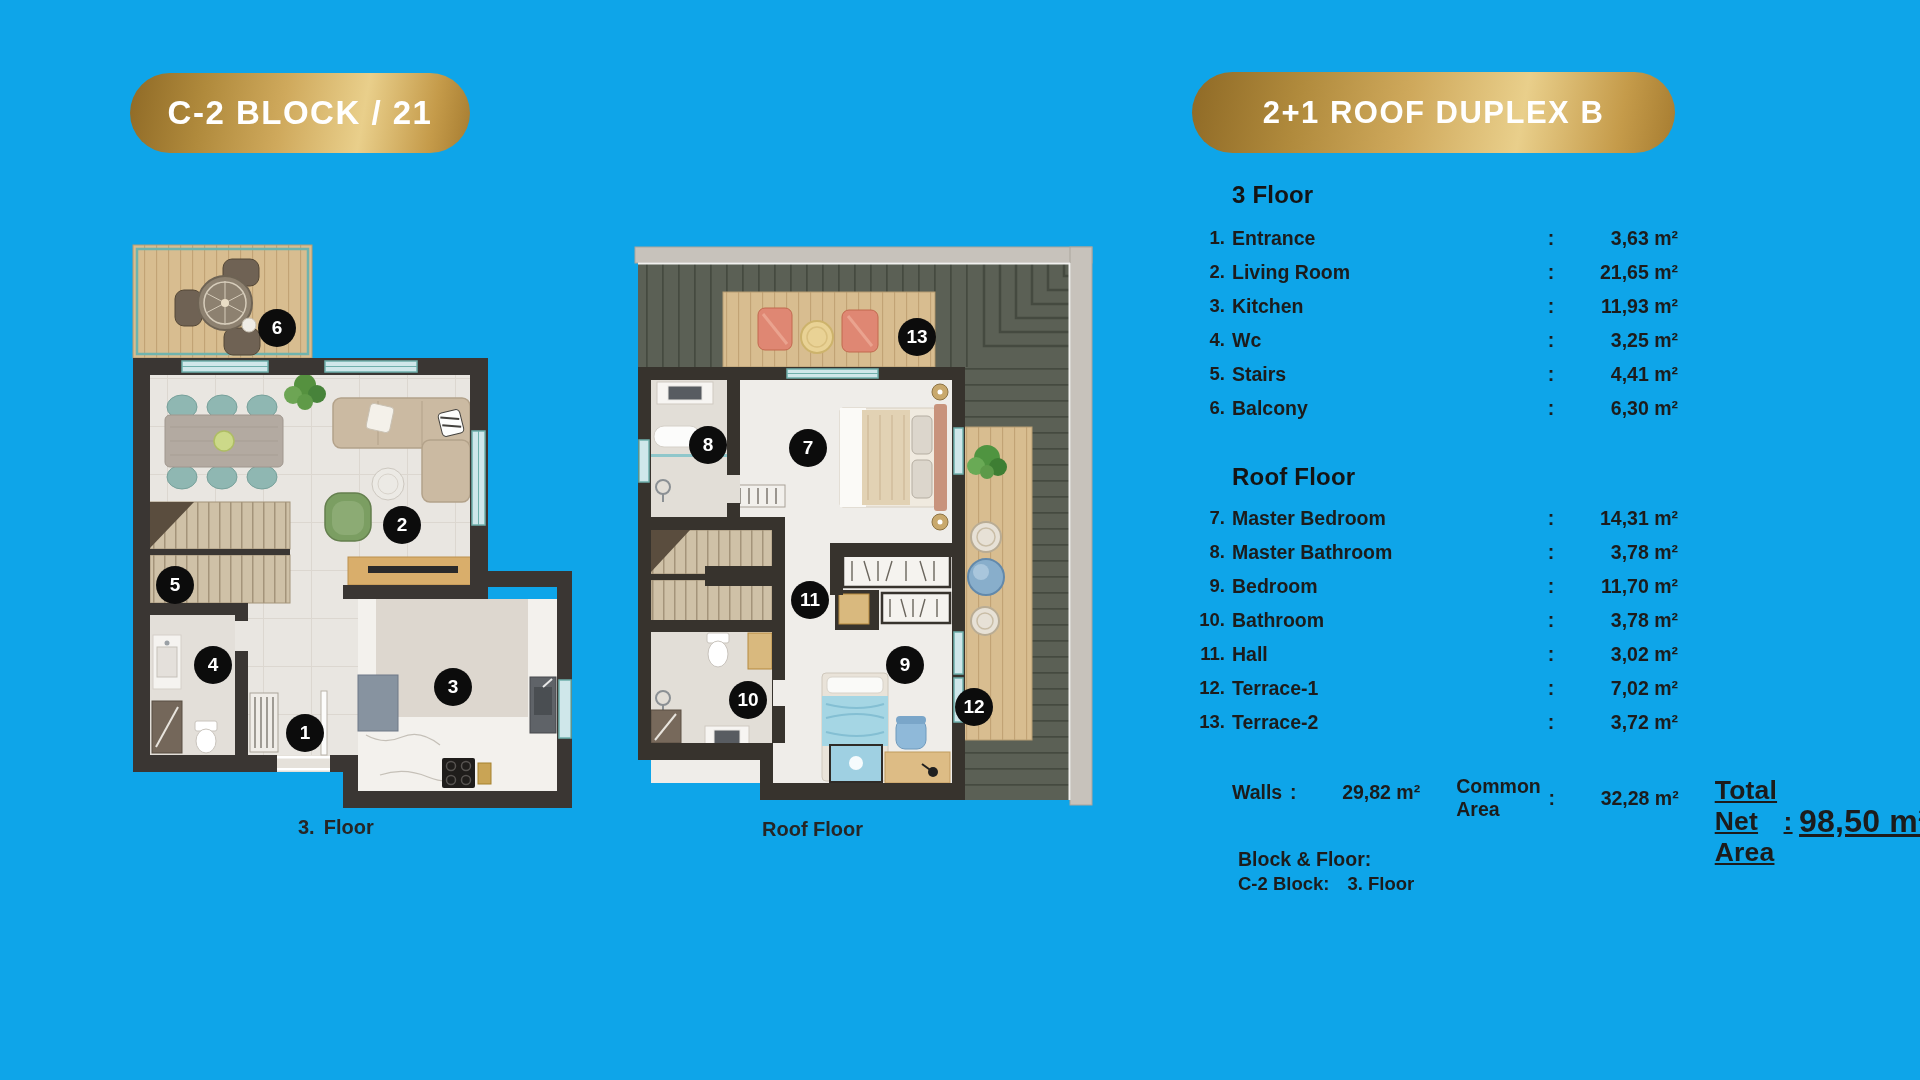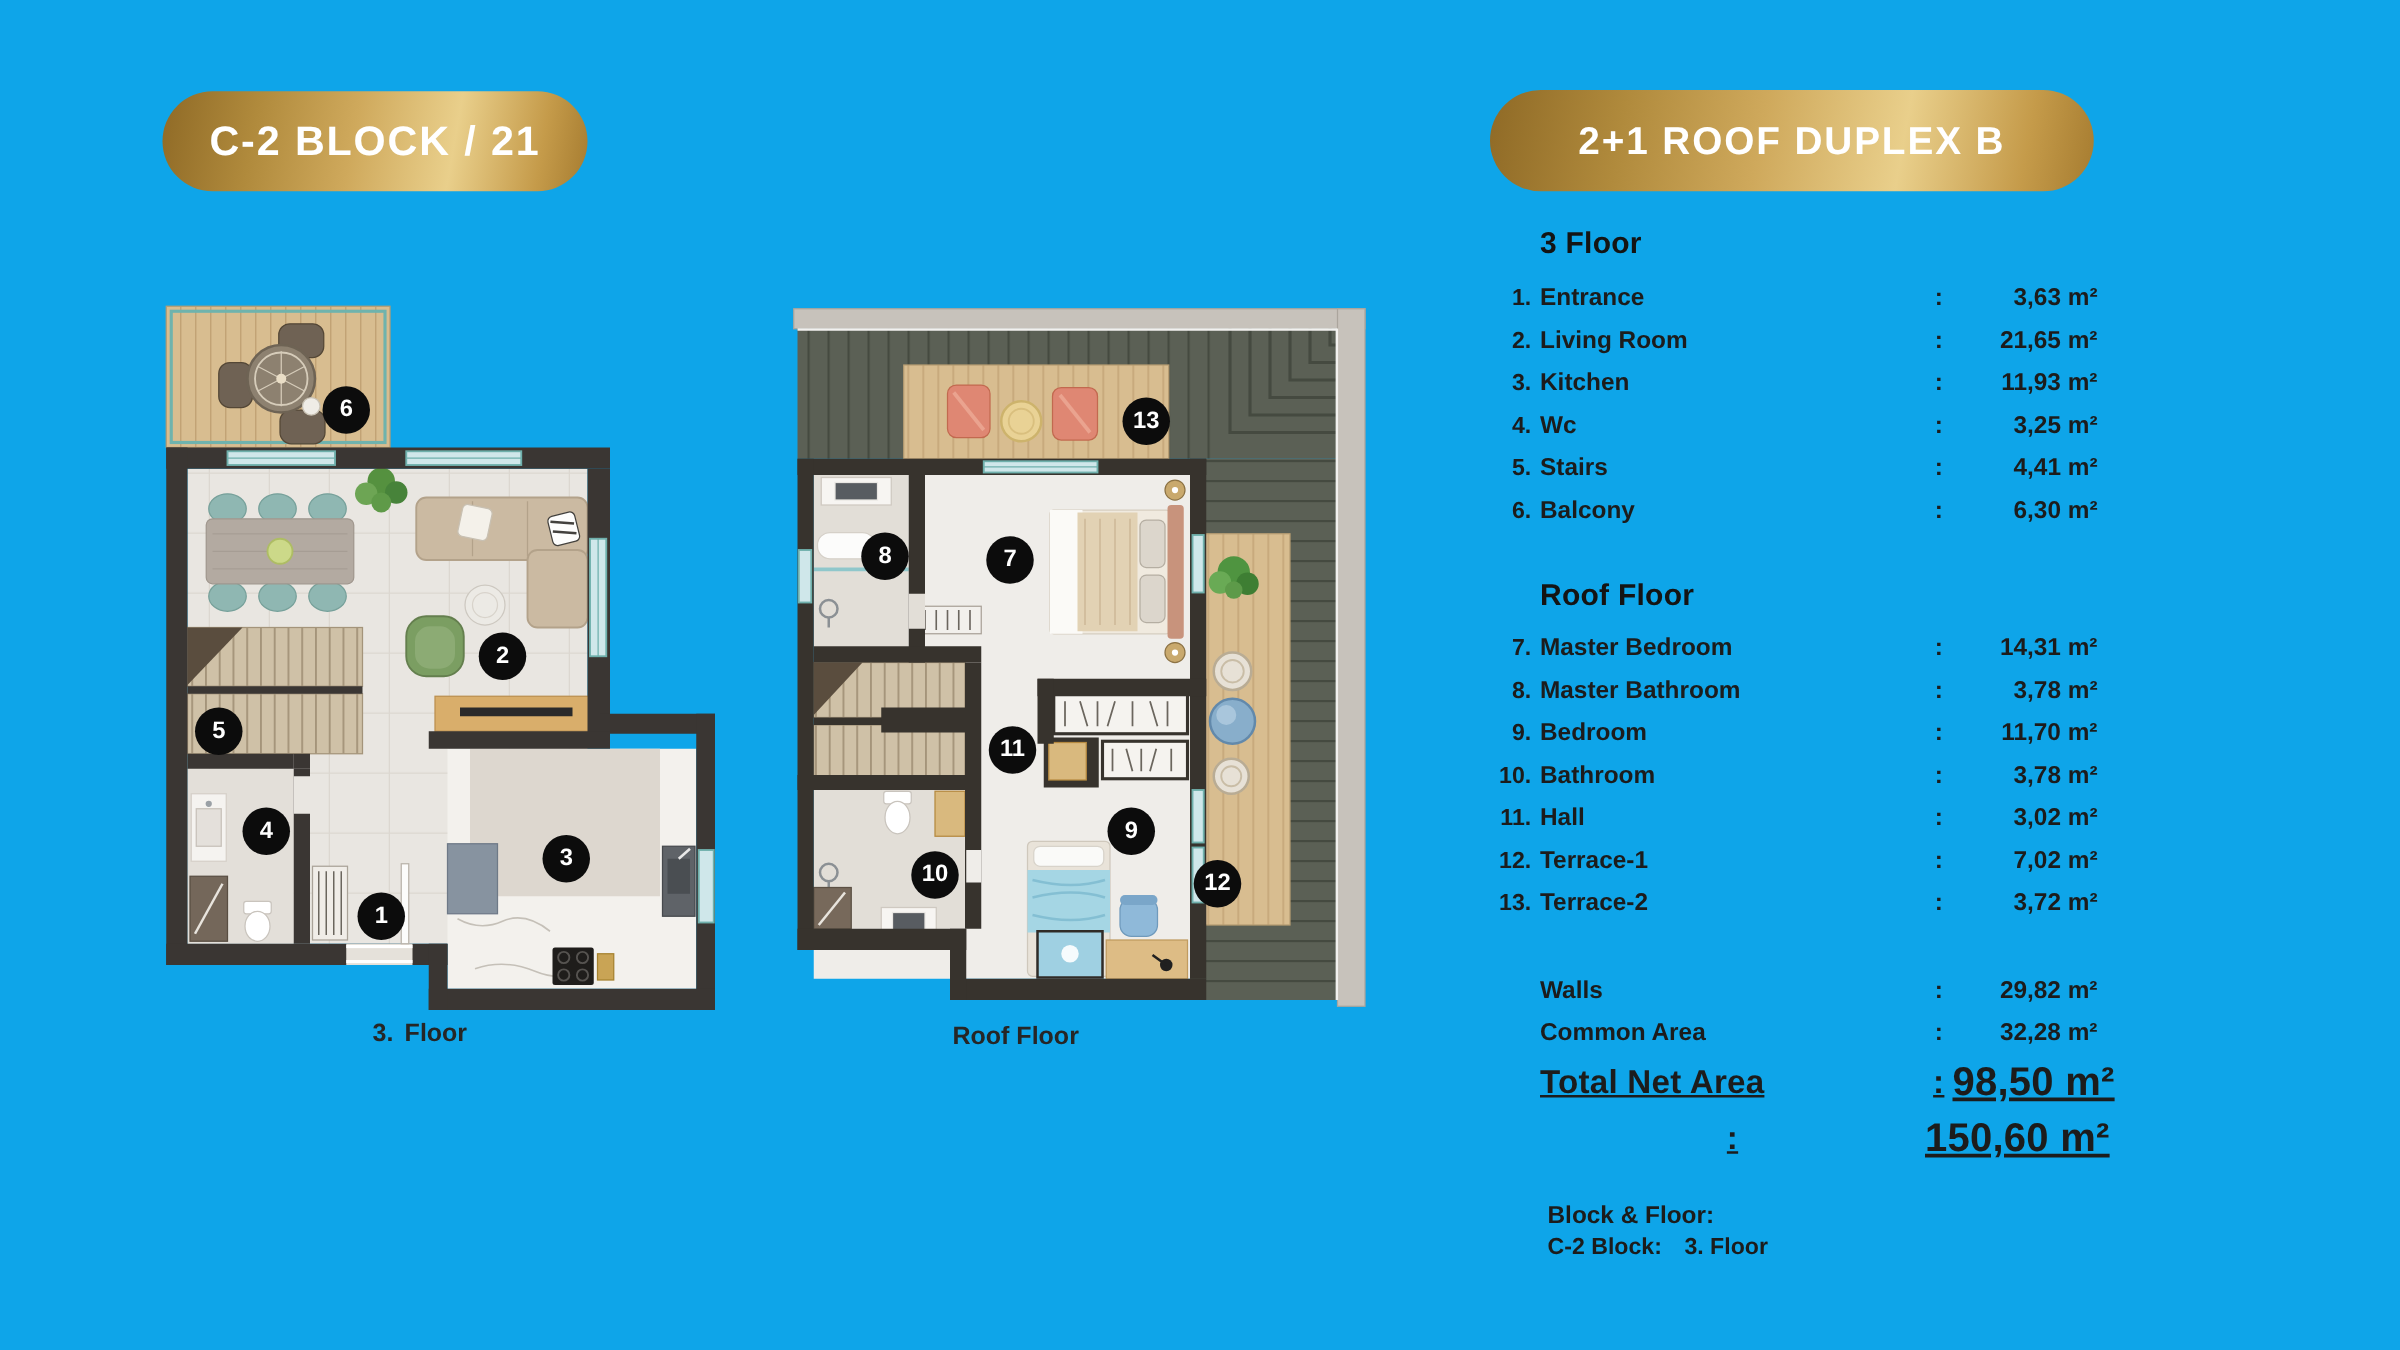--- a/index.html
+++ b/index.html
@@ -33,21 +33,21 @@
   .sec-heading.first{margin-top:2px;}
   .sec-heading.second{margin-top:37px;}
   .rows{display:flex;flex-direction:column;}
   .rows.r1{margin-top:11px;}
   .rows.r2{margin-top:9px;}
   .row{display:grid;grid-template-columns:36px 1fr 22px 116px;align-items:center;height:34px;font-size:19.5px;}
   .row .num{text-align:right;padding-right:7px;font-size:18.5px;}
   .row .lbl{text-align:left;}
   .row .col{text-align:center;}
   .row .val{text-align:right;white-space:nowrap;}
-  .summary{margin-top:36px;display:flex;flex-direction:column;}
+  .summary{margin-top:36px;display:flex;flex-direction:row;}
   .row-lg{height:45px;font-size:26.5px;letter-spacing:.2px;text-decoration:underline;}
   .row-lg .val{font-size:32px;}
   .blockfloor{margin-top:26px;margin-left:42px;}
   .bf-title{font-size:19.5px;line-height:26px;}
   .bf-line{font-size:18.5px;line-height:24px;display:flex;gap:18px;}
 </style>
 </head>
 <body>
 
 <div class="canvas">

